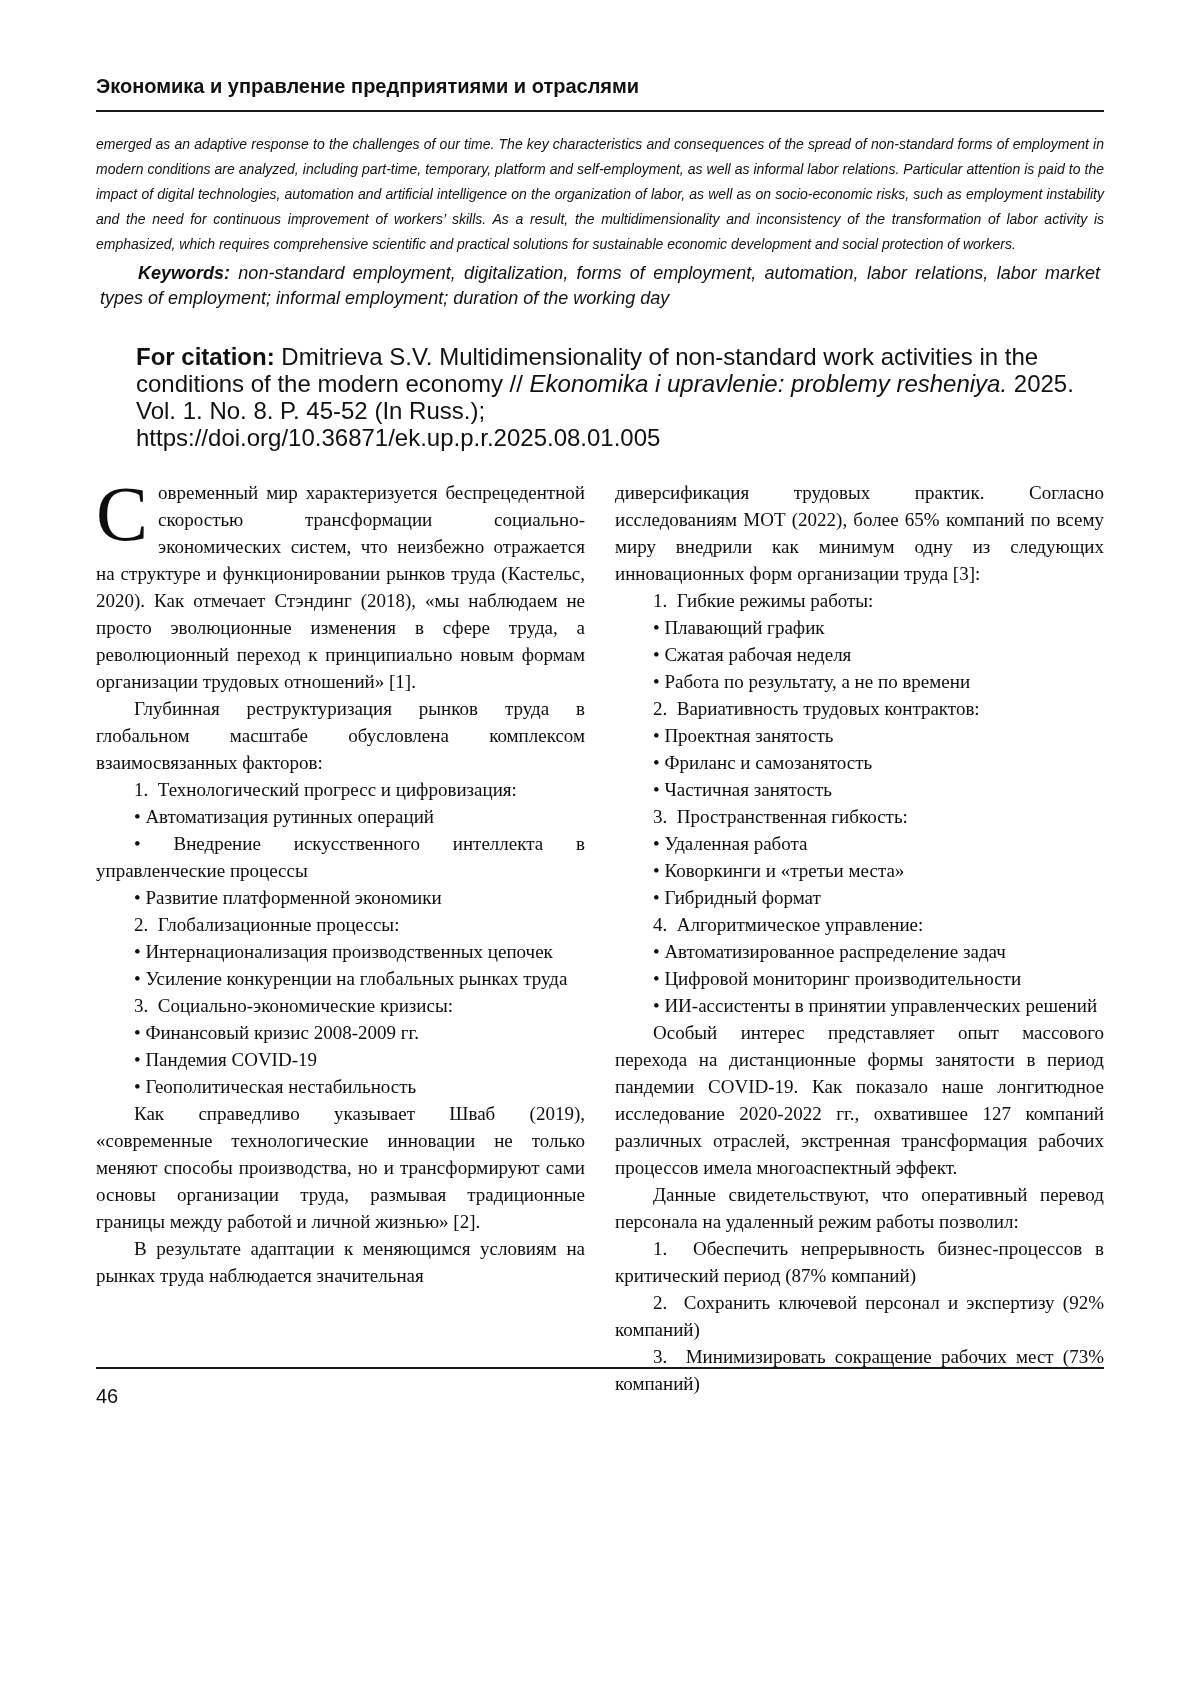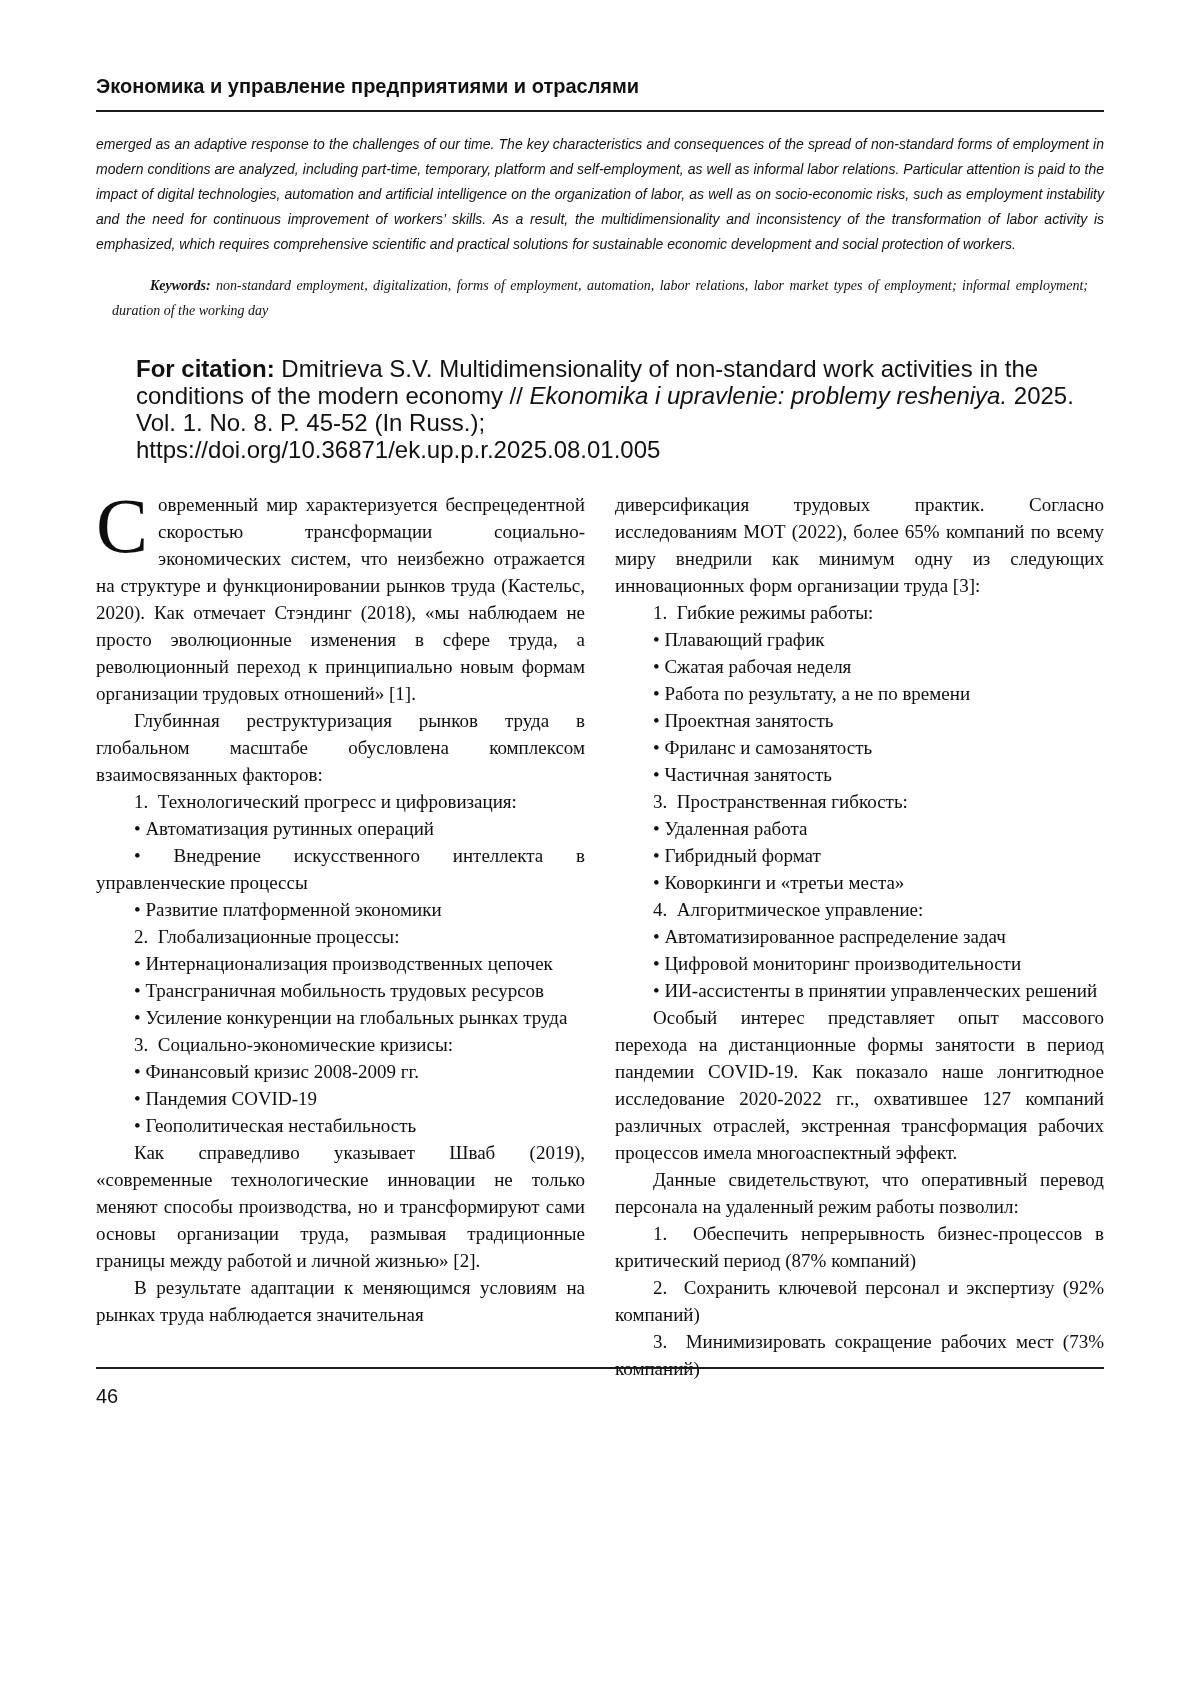--- a/index.html
+++ b/index.html
@@ -29,27 +29,27 @@
   
   .abstract {
     font-family: "Liberation Sans", sans-serif;
     font-style: italic;
     font-size: 14px;
     line-height: 25px;
     text-align: justify;
     margin: 20px 0 0 0;
   }
   .keywords {
-    font-family: Liberation Serif, serif;
+    font-family: Liberation Sans, sans-serif;
     font-style: italic;
-    font-size: 14px;
+    font-size: 18px;
     line-height: 25px;
     text-align: justify;
     text-indent: 38px;
-    margin: 16px;
+    margin: 4px;
   }
   .kw-label { font-weight: bold; }
   
   .citation {
     font-family: "Liberation Sans", sans-serif;
     font-size: 24px;
     line-height: 27px;
     margin: 32px 0 0 40px;
     text-align: left;
   }
@@ -111,42 +111,42 @@
   <div class="columns">
     <div class="col" id="col-left">
       <p class="blk noindent"><span class="dropcap">С</span><span>овременный мир характеризуется беспрецедентной скоростью трансформации социально-экономических систем, что неизбежно отражается на структуре и функционировании рынков труда (Кастельс, 2020). Как отмечает Стэндинг (2018), «мы наблюдаем не просто эволюционные изменения в сфере труда, а революционный переход к принципиально новым формам организации трудовых отношений» [1].</span></p>
     <p class="blk">Глубинная реструктуризация рынков труда в глобальном масштабе обусловлена комплексом взаимосвязанных факторов:</p>
         <p class="blk">1.&nbsp;&nbsp;Технологический прогресс и цифровизация:</p>
         <p class="blk">•&nbsp;Автоматизация рутинных операций</p>
         <p class="blk">•&nbsp;Внедрение искусственного интеллекта в управленческие процессы</p>
         <p class="blk">•&nbsp;Развитие платформенной экономики</p>
         <p class="blk">2.&nbsp;&nbsp;Глобализационные процессы:</p>
         <p class="blk">•&nbsp;Интернационализация производственных цепочек</p>
-        <p class="blk">•&nbsp;Трансграничная мобильность трудовых ресурсов</p>
         <p class="blk">•&nbsp;Усиление конкуренции на глобальных рынках труда</p>
         <p class="blk">3.&nbsp;&nbsp;Социально-экономические кризисы:</p>
         <p class="blk">•&nbsp;Финансовый кризис 2008-2009 гг.</p>
         <p class="blk">•&nbsp;Пандемия COVID-19</p>
         <p class="blk">•&nbsp;Геополитическая нестабильность</p>
         <p class="blk">Как справедливо указывает Шваб (2019), «современные технологические инновации не только меняют способы производства, но и трансформируют сами основы организации труда, размывая традиционные границы между работой и личной жизнью» [2].</p>
         <p class="blk">В результате адаптации к меняющимся условиям на рынках труда наблюдается значительная</p>
       </div>
     <div class="col" id="col-right">
         <p class="blk noindent">диверсификация трудовых практик. Согласно исследованиям МОТ (2022), более 65% компаний по всему миру внедрили как минимум одну из следующих инновационных форм организации труда [3]:</p>
         <p class="blk">1.&nbsp;&nbsp;Гибкие режимы работы:</p>
         <p class="blk">•&nbsp;Плавающий график</p>
         <p class="blk">•&nbsp;Сжатая рабочая неделя</p>
         <p class="blk">•&nbsp;Работа по результату, а не по времени</p>
+        <p class="blk">2.&nbsp;&nbsp;Вариативность трудовых контрактов:</p>
         <p class="blk">•&nbsp;Проектная занятость</p>
         <p class="blk">•&nbsp;Фриланс и самозанятость</p>
         <p class="blk">•&nbsp;Частичная занятость</p>
         <p class="blk">3.&nbsp;&nbsp;Пространственная гибкость:</p>
         <p class="blk">•&nbsp;Удаленная работа</p>
+        <p class="blk">•&nbsp;Коворкинги и «третьи места»</p>
         <p class="blk">•&nbsp;Гибридный формат</p>
-        <p class="blk">•&nbsp;Коворкинги и «третьи места»</p>
         <p class="blk">4.&nbsp;&nbsp;Алгоритмическое управление:</p>
         <p class="blk">•&nbsp;Автоматизированное распределение задач</p>
         <p class="blk">•&nbsp;Цифровой мониторинг производительности</p>
         <p class="blk">•&nbsp;ИИ-ассистенты в принятии управленческих решений</p>
         <p class="blk">Особый интерес представляет опыт массового перехода на дистанционные формы занятости в период пандемии COVID-19. Как показало наше лонгитюдное исследование 2020-2022 гг., охватившее 127 компаний различных отраслей, экстренная трансформация рабочих процессов имела многоаспектный эффект.</p>
         <p class="blk">Данные свидетельствуют, что оперативный перевод персонала на удаленный режим работы позволил:</p>
         <p class="blk">1.&nbsp;&nbsp;Обеспечить непрерывность бизнес-процессов в критический период (87% компаний)</p>
         <p class="blk">2.&nbsp;&nbsp;Сохранить ключевой персонал и экспертизу (92% компаний)</p>
         <p class="blk">3.&nbsp;&nbsp;Минимизировать сокращение рабочих мест (73% компаний)</p>
       </div>

